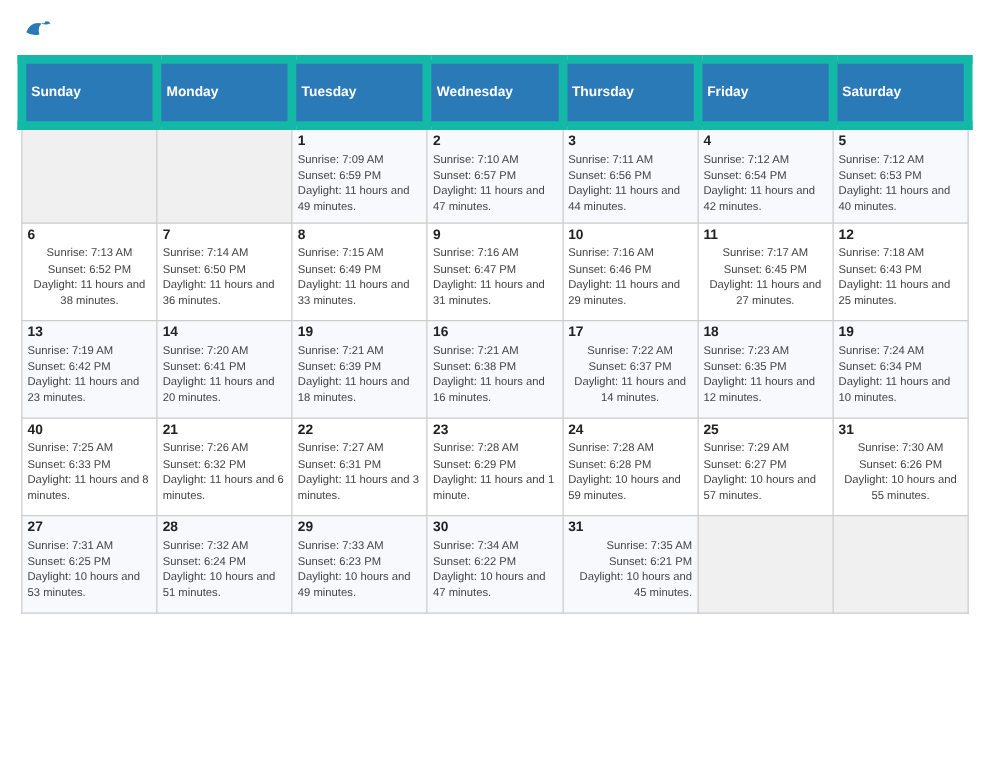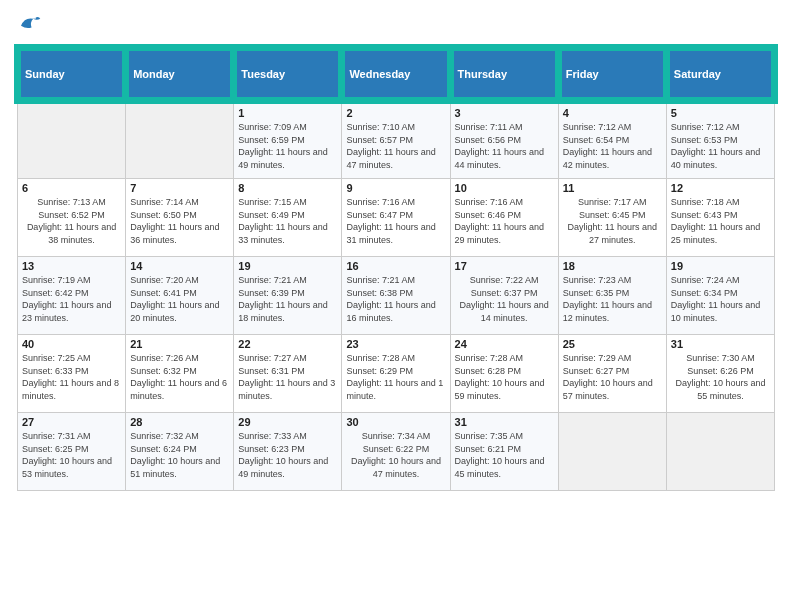--- a/index.html
+++ b/index.html
@@ -311,27 +311,27 @@
 Daylight: 10 hours and 51 minutes.</div>
           </td>
           <td>
             <span class="day-num">29</span>
             <div class="day-info" style="white-space: pre-line;">Sunrise: 7:33 AM
 Sunset: 6:23 PM
 Daylight: 10 hours and 49 minutes.</div>
           </td>
           <td>
             <span class="day-num">30</span>
-            <div class="day-info" style="white-space: pre-line; text-align: center;">Sunrise: 7:34 AM
+            <div class="day-info" style="white-space: pre-line;">Sunrise: 7:34 AM
 Sunset: 6:22 PM
 Daylight: 10 hours and 47 minutes.</div>
           </td>
           <td>
             <span class="day-num">31</span>
-            <div class="day-info" style="white-space: pre-line;">Sunrise: 7:35 AM
+            <div class="day-info" style="white-space: pre-line; text-align: right;">Sunrise: 7:35 AM
 Sunset: 6:21 PM
 Daylight: 10 hours and 45 minutes.</div>
           </td>
           <td class="empty"></td>
           <td class="empty"></td>
         </tr>
       </tbody>
   </table>
 </div>
 

